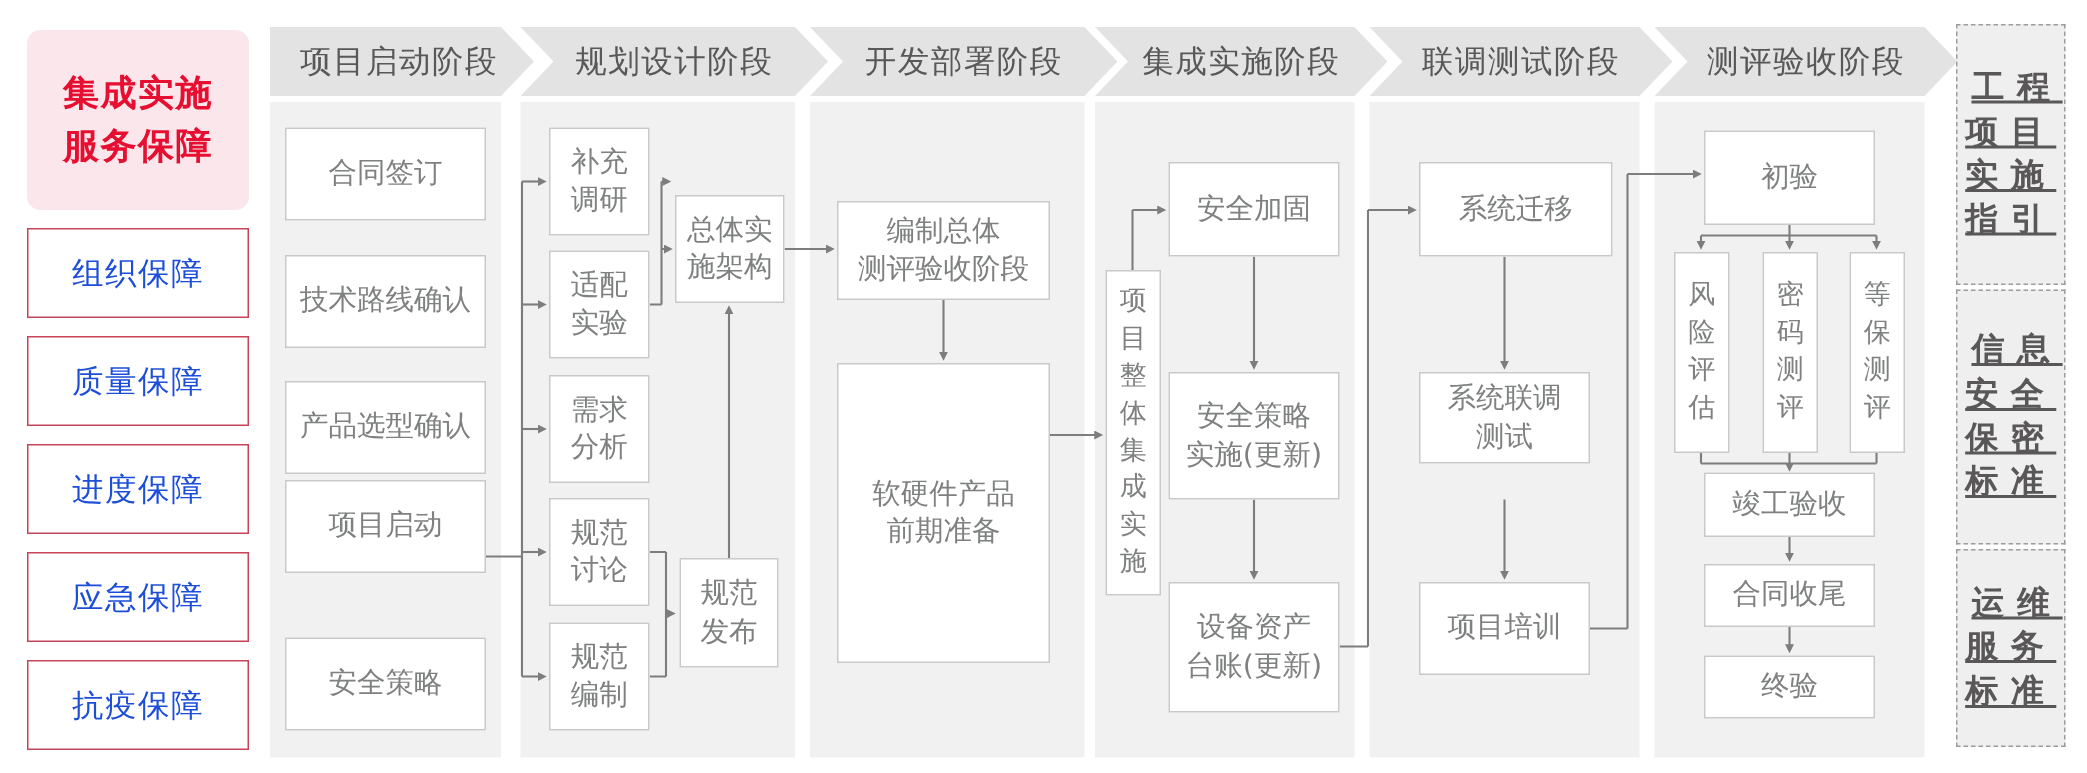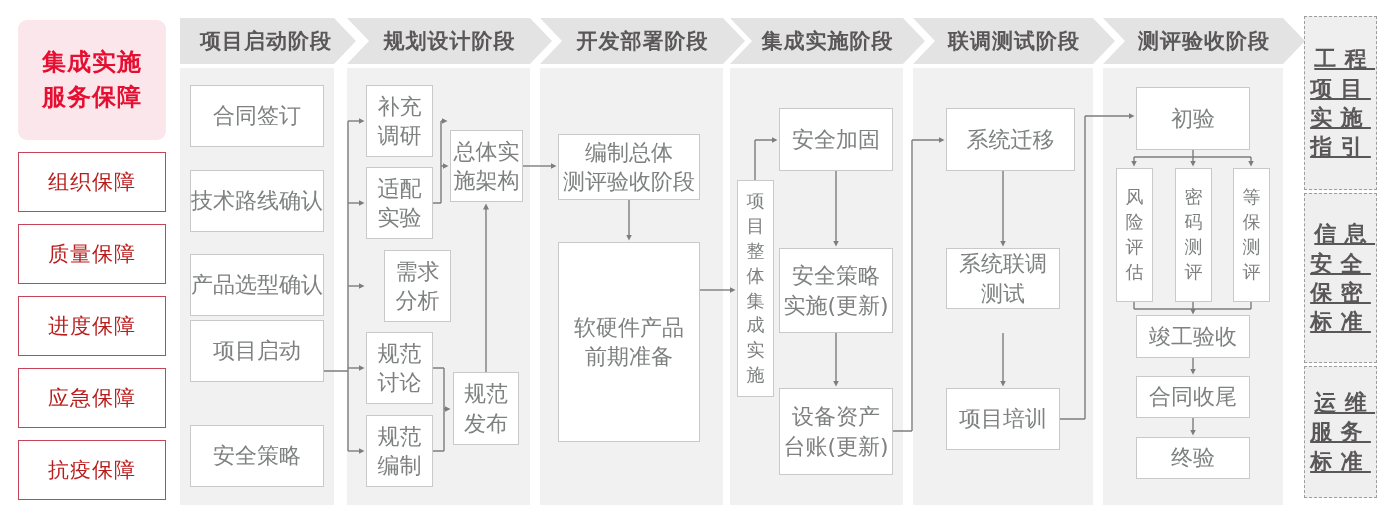--- a/index.html
+++ b/index.html
@@ -4,43 +4,43 @@
 <style>
   html,body{margin:0;padding:0;background:#ffffff;}
   #stage{
     position:relative;width:1391px;height:515px;background:#ffffff;overflow:hidden;
     font-family:"DejaVu Sans","Liberation Sans",sans-serif;
   }
   .panel{position:absolute;background:#f1f1f2;top:68px;height:437px;}
   .phase-header{
     position:absolute;top:18px;height:46px;background:#e3e3e4;
     display:flex;align-items:center;justify-content:center;
-    color:#595757;font-weight:bold;font-size:21px;letter-spacing:1px;
+    color:#595757;font-weight:normal;font-size:21px;letter-spacing:1px;
     clip-path:polygon(0 0,calc(100% - 22px) 0,100% 50%,calc(100% - 22px) 100%,0 100%,22px 50%);
     padding:14px;box-sizing:border-box;
   }
   .phase-header.first{
     clip-path:polygon(0 0,calc(100% - 22px) 0,100% 50%,calc(100% - 22px) 100%,0 100%);
   }
   .fbox{
     position:absolute;background:#ffffff;border:1px solid #c9c9ca;box-sizing:border-box;
     display:flex;align-items:center;justify-content:center;text-align:center;
-    color:#7f8080;font-size:22px;line-height:1.32;white-space:pre-line;
+    color:#7f8080;font-size:19px;line-height:1.32;white-space:pre-line;
   }
   .fbox.vtext{font-size:18px;line-height:1.38;}
   .pink-box{
     position:absolute;left:18px;top:20px;width:148px;height:120px;border-radius:9px;
     background:#fbe7eb;display:flex;align-items:center;justify-content:center;text-align:center;
     color:#e60f31;font-weight:bold;font-size:24px;line-height:1.45;white-space:pre-line;letter-spacing:1px;
   }
   .rail-item{
     position:absolute;left:18px;width:148px;height:60px;background:#ffffff;
     border:1.5px solid #c64457;box-sizing:border-box;
     display:flex;align-items:center;justify-content:center;
-    color:#b91c1c;font-size:21px;letter-spacing:1px;
+    color:#1d4ed8;font-size:21px;letter-spacing:1px;
   }
   .dash-box{
     position:absolute;left:1304px;width:73px;background:#efeff0;
     border:1.5px dashed #9d9da0;box-sizing:border-box;
     display:flex;align-items:center;justify-content:center;text-align:center;
     color:#595757;font-weight:bold;font-size:22px;line-height:1.34;
     white-space:pre-line;letter-spacing:0.38em;text-indent:0.38em;text-decoration:underline;
   }
   #connectors{position:absolute;left:0;top:0;pointer-events:none;}
 </style>
@@ -129,21 +129,21 @@
   <div class="fbox" style="left:190px;top:85px;width:134px;height:62px">合同签订</div>
   <div class="fbox" style="left:190px;top:170px;width:134px;height:62px">技术路线确认</div>
   <div class="fbox" style="left:190px;top:254px;width:134px;height:62px">产品选型确认</div>
   <div class="fbox" style="left:190px;top:320px;width:134px;height:62px">项目启动</div>
   <div class="fbox" style="left:190px;top:425px;width:134px;height:62px">安全策略</div>
 
   <div class="fbox" style="left:366px;top:85px;width:67px;height:72px">补充
 调研</div>
   <div class="fbox" style="left:366px;top:167px;width:67px;height:72px">适配
 实验</div>
-  <div class="fbox" style="left:384px;top:250px;width:67px;height:72px">需求
+  <div class="fbox" style="left:366px;top:250px;width:67px;height:72px">需求
 分析</div>
   <div class="fbox" style="left:366px;top:332px;width:67px;height:72px">规范
 讨论</div>
   <div class="fbox" style="left:366px;top:415px;width:67px;height:72px">规范
 编制</div>
   <div class="fbox" style="left:450px;top:130px;width:73px;height:72px">总体实
 施架构</div>
   <div class="fbox" style="left:453px;top:372px;width:66px;height:73px">规范
 发布</div>
 

